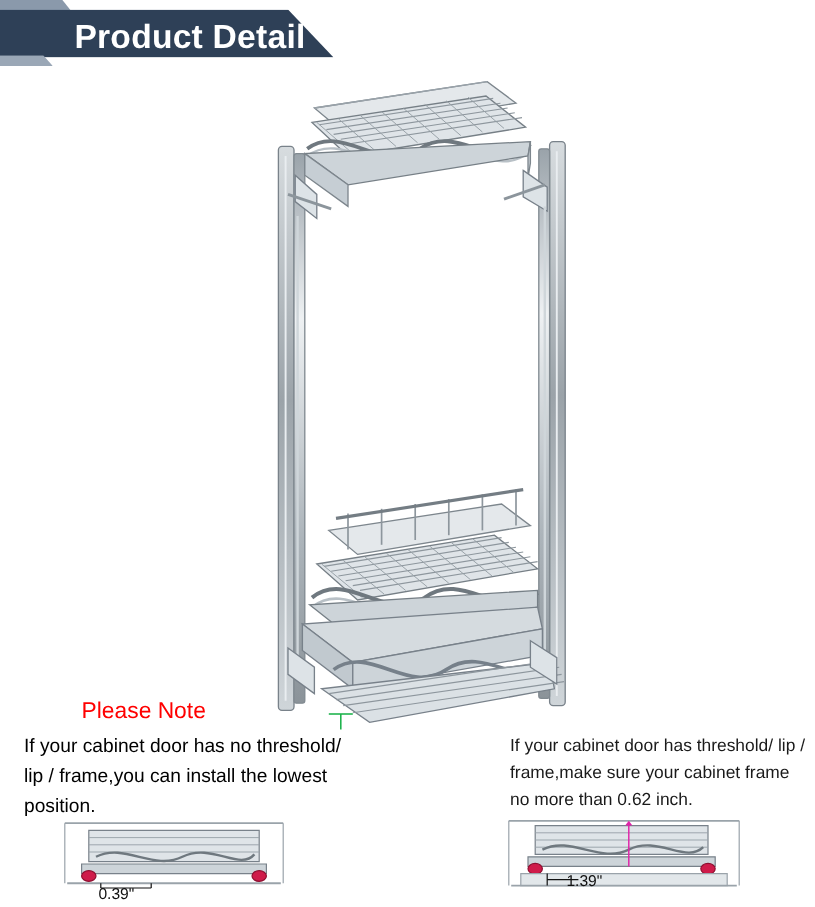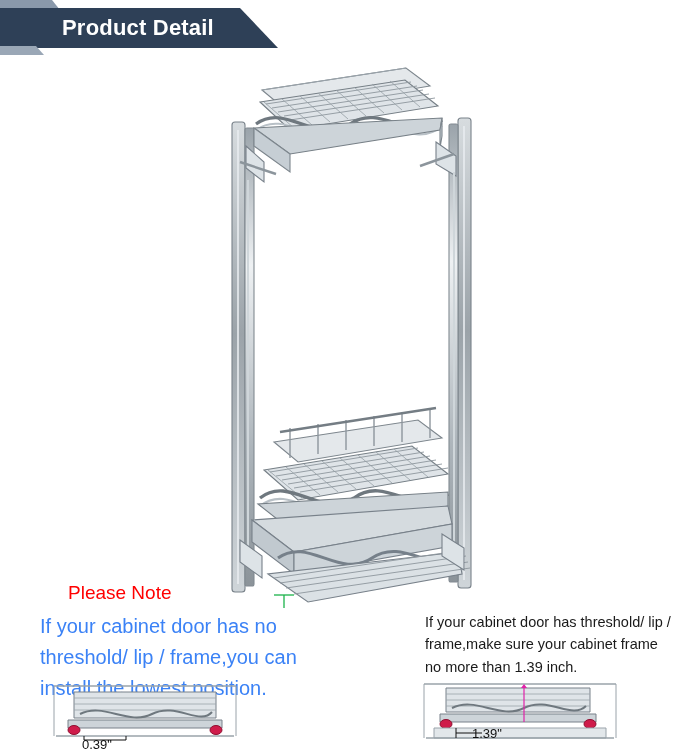--- a/index.html
+++ b/index.html
@@ -49,21 +49,21 @@
     width: 44px;
     height: 9px;
     background: #9aa7b6;
     clip-path: polygon(0 0, 36px 0, 44px 9px, 0 9px);
   }
   .banner-title {
     position: absolute;
     left: 62px;
     top: 15px;
     color: #ffffff;
-    font-size: 22px;
+    font-size: 28px;
     font-weight: bold;
     letter-spacing: 0.2px;
     white-space: nowrap;
   }
 
   
   .product-stage {
     position: absolute;
     left: 190px;
     top: 50px;
@@ -80,24 +80,23 @@
     color: #ff0000;
     font-size: 19px;
     font-weight: normal;
     white-space: nowrap;
   }
   .note-left {
     position: absolute;
     left: 20px;
     top: 611px;
     width: 265px;
-    font-size: 20px;
+    font-size: 16px;
     line-height: 1.55;
-    color: #3b82f6;
-    margin-left: 20px;
+    color: #000000;
   }
   .note-right {
     position: absolute;
     left: 425px;
     top: 611px;
     width: 250px;
     font-size: 14.5px;
     line-height: 1.55;
     color: #1a1a1a;
   }
@@ -272,21 +271,21 @@
       <g stroke="#1bb24a" stroke-width="1.3">
         <path d="M84 545 L104 545"></path>
         <path d="M94 545 L94 558"></path>
       </g>
     </g>
   </svg>
 </div>
 
 <div class="please-note">Please Note</div>
 <div class="note-left">If your cabinet door has no threshold/ lip / frame,you can install the lowest position.</div>
-<div class="note-right">If your cabinet door has threshold/ lip / frame,make sure your cabinet frame no more than 1.39 inch.</div>
+<div class="note-right">If your cabinet door has threshold/ lip / frame,make sure your cabinet frame no more than 0.62 inch.</div>
 
 <div class="thumb thumb-left">
   <svg width="190" height="72" viewBox="0 0 190 72">
     <g fill="none" stroke="#7d868d" stroke-width="1">
 
       <path d="M4 8 L186 8" stroke="#9aa3aa" stroke-width="1.4"></path>
       <path d="M4 8 L4 58" stroke="#9aa3aa"></path>
       <path d="M186 8 L186 58" stroke="#9aa3aa"></path>
 
       <path d="M24 14 L166 14 L166 40 L24 40 Z" fill="#dfe4e8" stroke="#78818a"></path>

